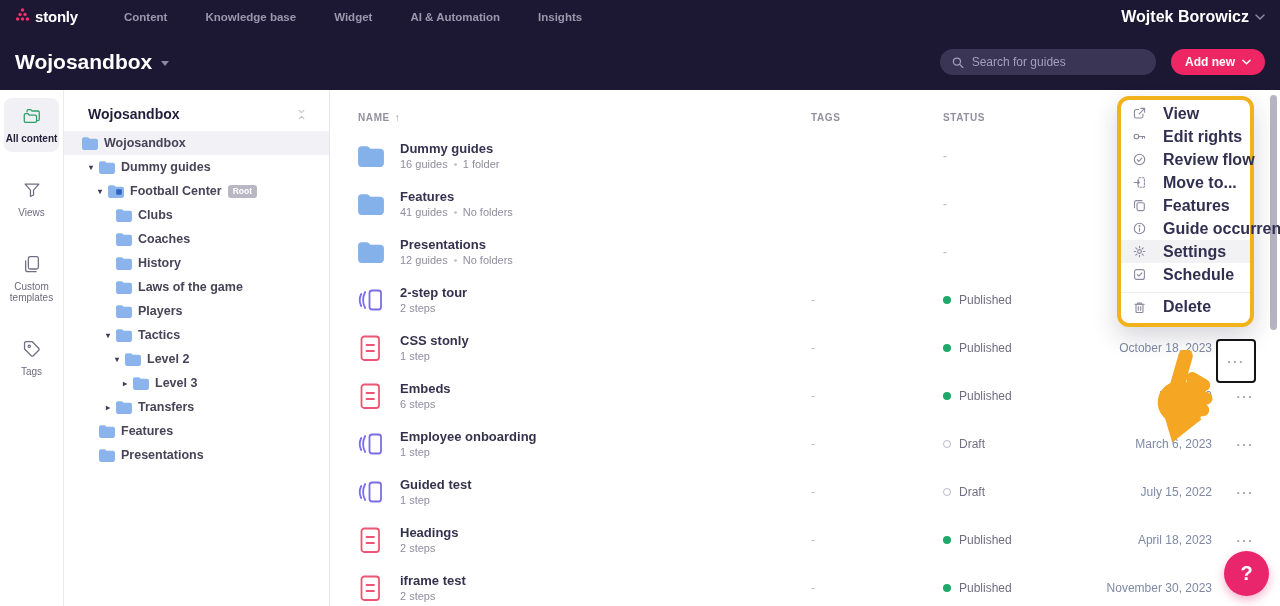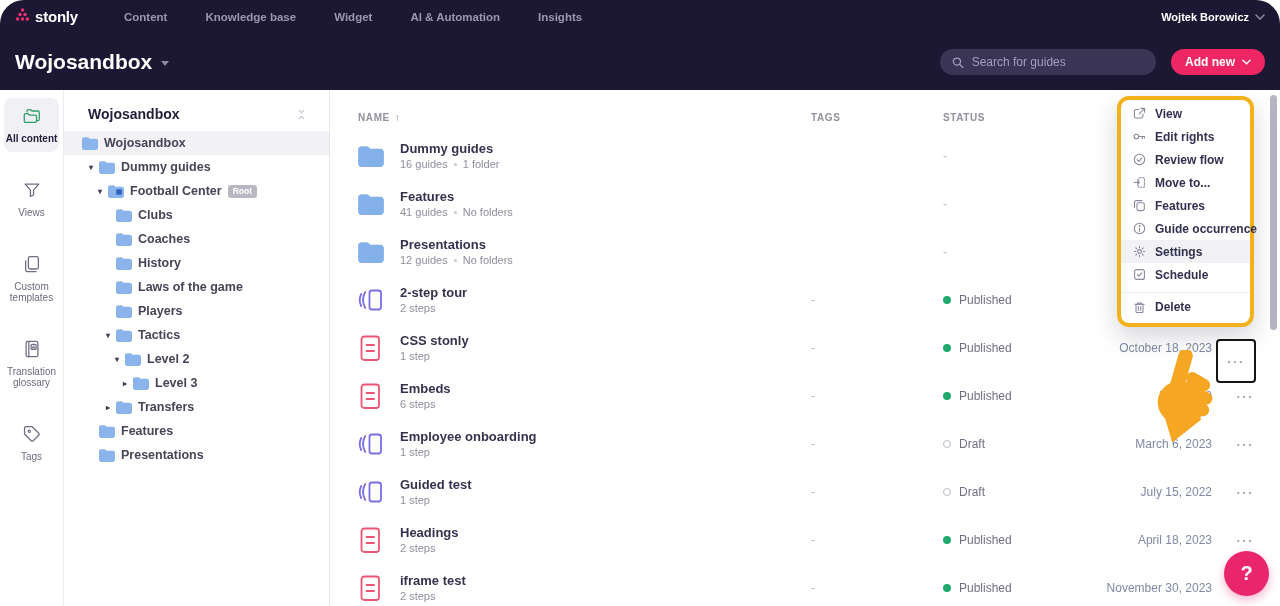--- a/index.html
+++ b/index.html
@@ -1,27 +1,27 @@
 <!DOCTYPE html>
 <html><head>
 <meta charset="utf-8">
 <style>
   * { margin:0; padding:0; box-sizing:border-box; }
   html,body { width:1280px; height:606px; overflow:hidden; font-family:"Liberation Sans",sans-serif; background:#fff; }
-  .app { position:relative; width:1280px; height:606px; overflow:hidden;border-radius:24px; }
+  .app { position:relative; width:1280px; height:606px; overflow:hidden; }
 
   
   .topnav { height:34px; background:#1c1833; display:flex; align-items:center; padding:0 15px; }
   .logo { display:flex; align-items:flex-start; gap:5px; cursor:pointer; }
   .logo-text { color:#fff; font-size:15px; font-weight:800; letter-spacing:-.2px; line-height:20px; }
   .flag { width:11px; height:8px; border-radius:1px; overflow:hidden; margin-top:1px; }
   .flag .b { height:4px; background:#2f6fdb; } .flag .y { height:4px; background:#ffd948; }
   .nav-items { display:flex; gap:38px; margin-left:30px; }
   .nav-item { color:#9b97ac; font-size:11.5px; font-weight:700; cursor:pointer; white-space:nowrap; }
-  .user { margin-left:auto; display:flex; align-items:center; gap:6px; color:#fff; font-size:11px; font-weight:700; cursor:pointer; }
+  .user { margin-left:auto; display:flex; align-items:center; gap:6px; color:#fff; font-size:16px; font-weight:700; cursor:pointer; }
 
   
   .subheader { height:56px; background:#1c1833; display:flex; align-items:center; padding:0 15px; }
   .ws-title { color:#fff; font-size:21px; font-weight:700; display:flex; align-items:center; gap:9px; cursor:pointer; }
   .ws-caret { width:0; height:0; border-left:4px solid transparent; border-right:4px solid transparent; border-top:5px solid #8b87a3; margin-top:3px; }
   .search { margin-left:auto; width:216px; height:26px; border-radius:13px; background:#3a3554; display:flex; align-items:center; gap:8px; padding:0 12px; }
   .search input { background:transparent; border:0; outline:none; color:#cac6e0; font-size:12px; width:100%; font-family:inherit; }
   .search input::placeholder { color:#a49fc0; }
   .addnew { margin-left:15px; height:26px; border-radius:13px; background:#ee2663; border:0; color:#fff; font-weight:700; font-size:12px; padding:0 14px; display:flex; align-items:center; gap:7px; cursor:pointer; font-family:inherit; }
 
@@ -68,21 +68,21 @@
   .dot { width:8px; height:8px; border-radius:50%; flex:none; }
   .pub .dot { background:#1ea86a; }
   .draft .dot { background:transparent; border:1.5px solid #bcb9cb; }
   .t-folder .cell-status { color:#b9b6c6; }
   .cell-date { font-size:12px; color:#7e89a3; text-align:right; white-space:nowrap; }
   .cell-more { text-align:right; color:#a5a2b5; font-size:13px; letter-spacing:1.5px; font-weight:700; padding-right:2px; }
   .cell-more::after { content:"···"; }
 
   
   .menu { position:absolute; left:1117px; top:96px; width:137px; background:#fff; border:4px solid #f2b21c; border-radius:12px; box-shadow:0 10px 24px rgba(30,26,55,.18); padding:2px 0; z-index:10; }
-  .m-item { height:23px; display:flex; align-items:center; gap:9px; padding:0 10px 0 12px; font-size:12px; font-weight:600; color:#323050; cursor:pointer; white-space:nowrap; }
+  .m-item { height:23px; display:flex; align-items:center; gap:17px; padding:0 10px 0 12px; font-size:16px; font-weight:600; color:#323050; cursor:pointer; white-space:nowrap; }
   .m-item.active { background:#f2f2f5; }
   .m-item.sep { border-top:1px solid #ececf1; margin-top:6px; height:29px; }
   .m-item .mi { width:13px; height:13px; flex:none; display:flex; }
   .m-item .mi svg { width:13px; height:13px; stroke:#8b88a0; fill:none; stroke-width:1.1; stroke-linecap:round; stroke-linejoin:round; }
 
   
   .more-box { position:absolute; left:1216px; top:339px; width:40px; height:44px; background:#fff; border:2px solid #141414; border-radius:4px; z-index:11; display:flex; align-items:center; justify-content:center; color:#a5a2b5; font-size:13px; letter-spacing:1.5px; font-weight:700; }
   .hand { position:absolute; left:1186px; top:368px; z-index:12; pointer-events:none; }
 
   
@@ -162,29 +162,20 @@
         </div>
         <div class="rail-item">
           <span class="ri"><svg viewBox="0 0 22 22">
               <rect x="7" y="3" width="11" height="13.5" rx="2"></rect>
               <path d="M15.5 19.5H6.5c-1.4 0-2.5-1.1-2.5-2.5V7.5"></path>
             </svg></span>
           <span>Custom templates</span>
         </div>
         <div class="rail-item">
           <span class="ri"><svg viewBox="0 0 22 22">
-              <rect x="4.5" y="2.5" width="13" height="17" rx="2"></rect>
-              <path d="M7.5 19.5v-17"></path>
-              <rect x="10" y="6" width="5.5" height="5.5" rx="1"></rect>
-              <path d="M11.5 10.3l1.2-3 1.2 3M11.9 9.3h1.6" stroke-width="1"></path>
-            </svg></span>
-          <span>Translation glossary</span>
-        </div>
-        <div class="rail-item">
-          <span class="ri"><svg viewBox="0 0 22 22">
               <path d="M11 2.8l7.4 7.4c.6.6.6 1.6 0 2.2l-6 6c-.6.6-1.6.6-2.2 0L2.8 11V4.3c0-.8.7-1.5 1.5-1.5z"></path>
               <circle cx="8" cy="8" r="1.3"></circle>
             </svg></span>
           <span>Tags</span>
         </div>
     </aside>
 
     <aside class="tree">
       <div class="tree-head">
         <span class="tree-title">Wojosandbox</span>

